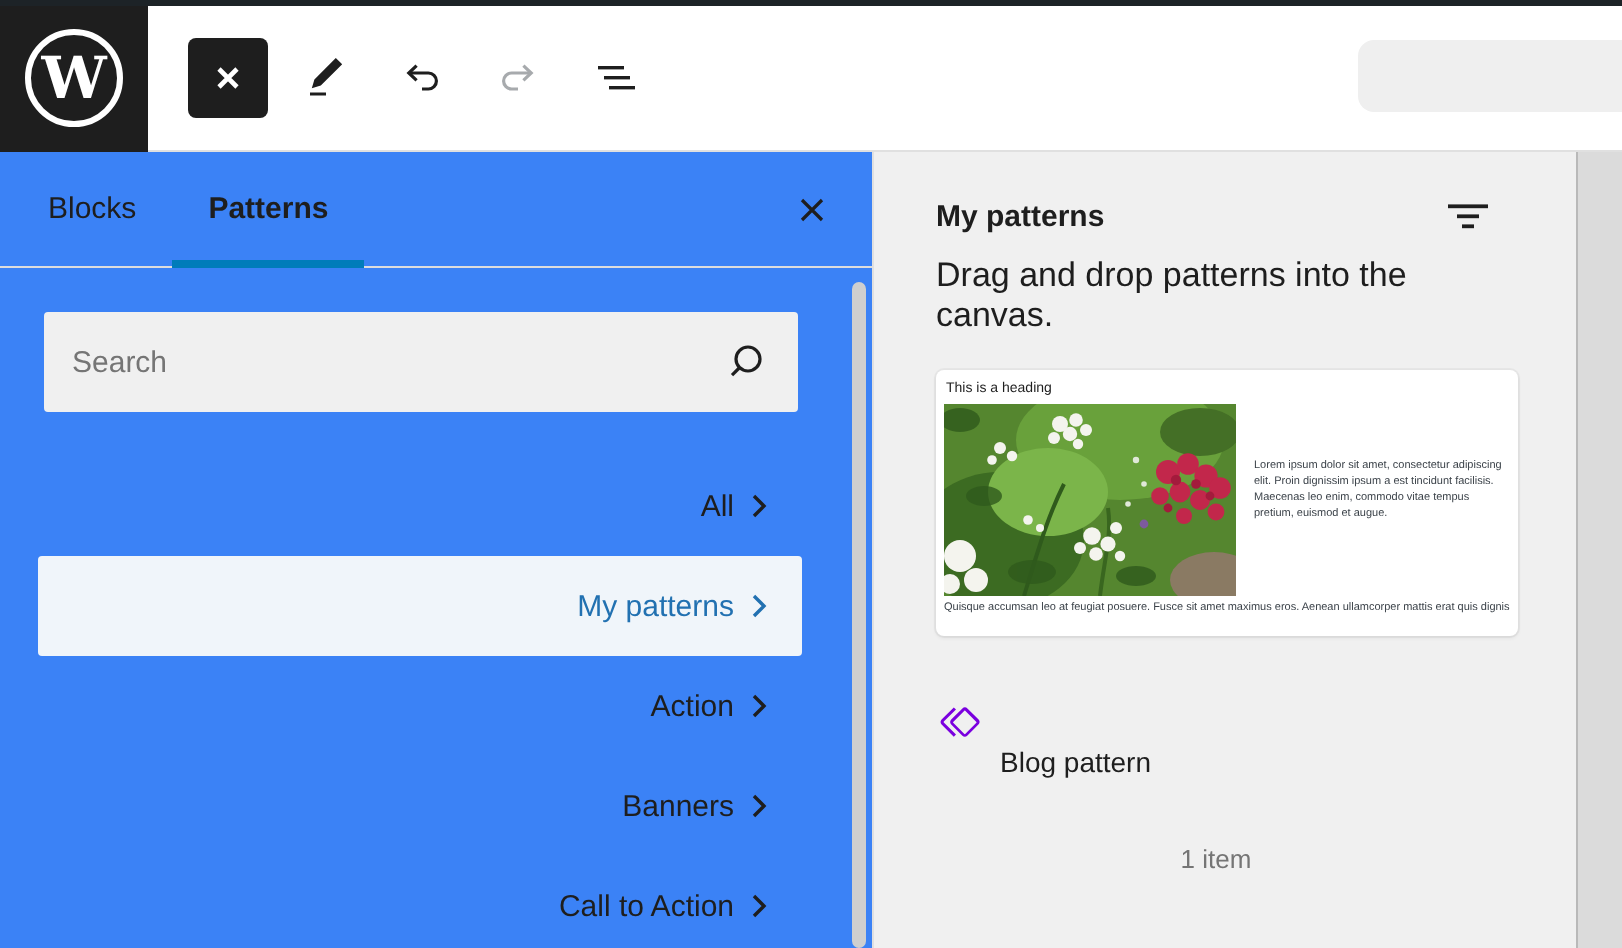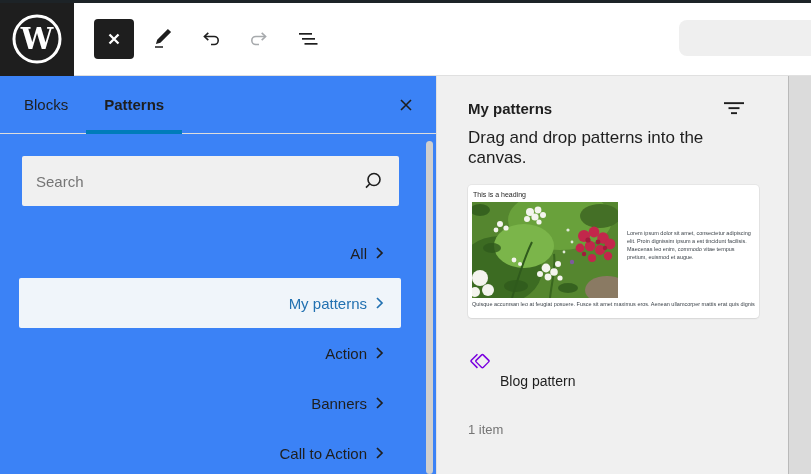--- a/index.html
+++ b/index.html
@@ -51,21 +51,21 @@
   .card { margin-top:17px; width:291px; height:133px; background:#fff; border-radius:4px; box-shadow:0 0 0 1px rgba(0,0,0,0.04), 0 1px 2px rgba(0,0,0,0.07); padding:4px; cursor:grab; }
   .mini-h { font-size:7px; font-weight:500; color:#1e1e1e; line-height:9px; margin:1px 0 3px 1px; }
   .media-text { display:flex; }
   .mt-img { width:146px; height:96px; flex:none; }
   .mt-col { flex:1; padding:27px 4px 0 9px; }
   .mt-col p { font-size:5.5px; line-height:8px; color:#3c434a; }
   .caption { margin-top:3px; font-size:5.5px; color:#3c434a; white-space:nowrap; overflow:hidden; }
 
   .pat-label { margin-top:15px; display:flex; align-items:center; gap:8px; }
   .pat-label span.txt { font-size:14px; color:#1e1e1e;margin-top:40px; }
-  .count { margin-top:33px; font-size:13px; color:#757575; }
+  .count { margin-top:33px; font-size:13px; color:#757575;text-align:center; }
 
   
   .canvas-strip { width:23px; flex:none; background:#dbdbdb; border-left:1px solid #b9b9b9; }
 
   svg { display:block; }
 </style>
 </head>
 <body>
 
 <div class="screen">

